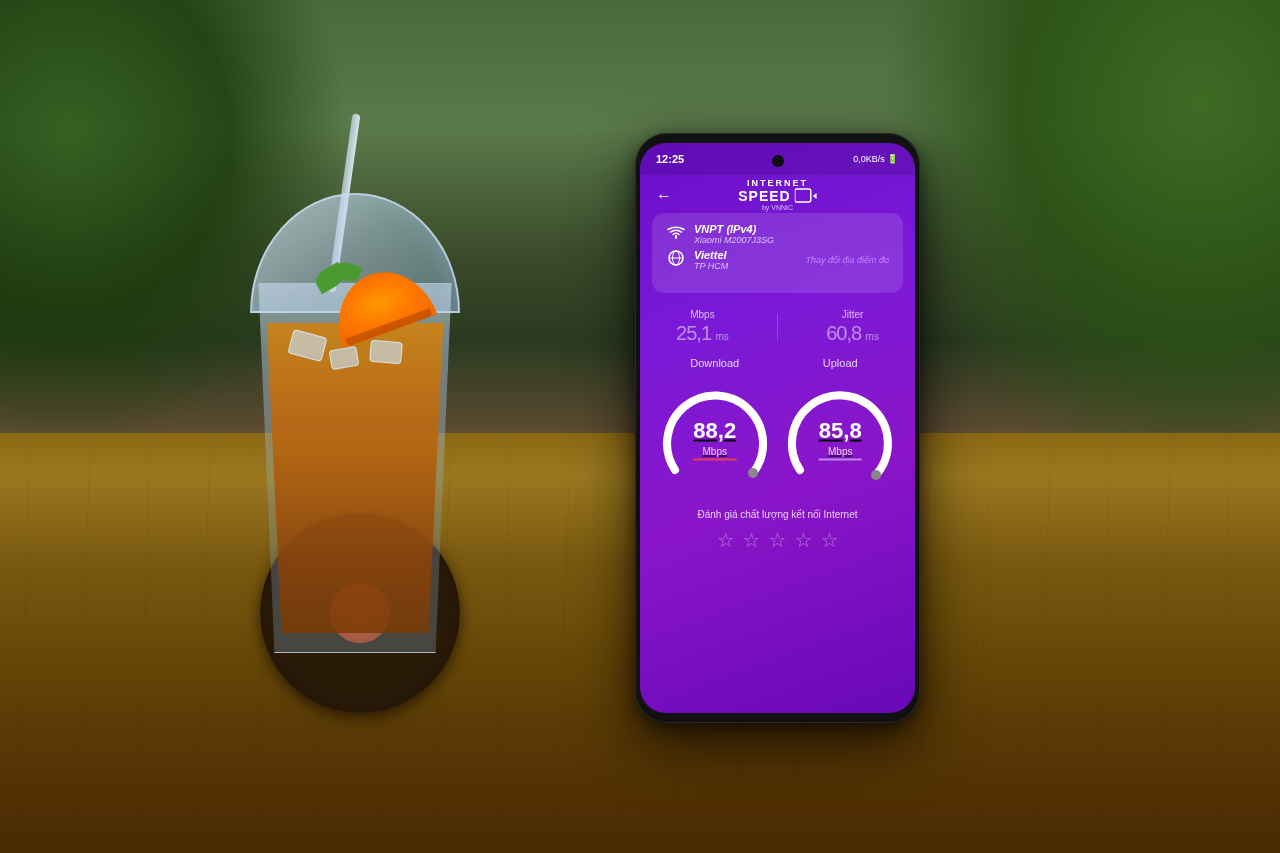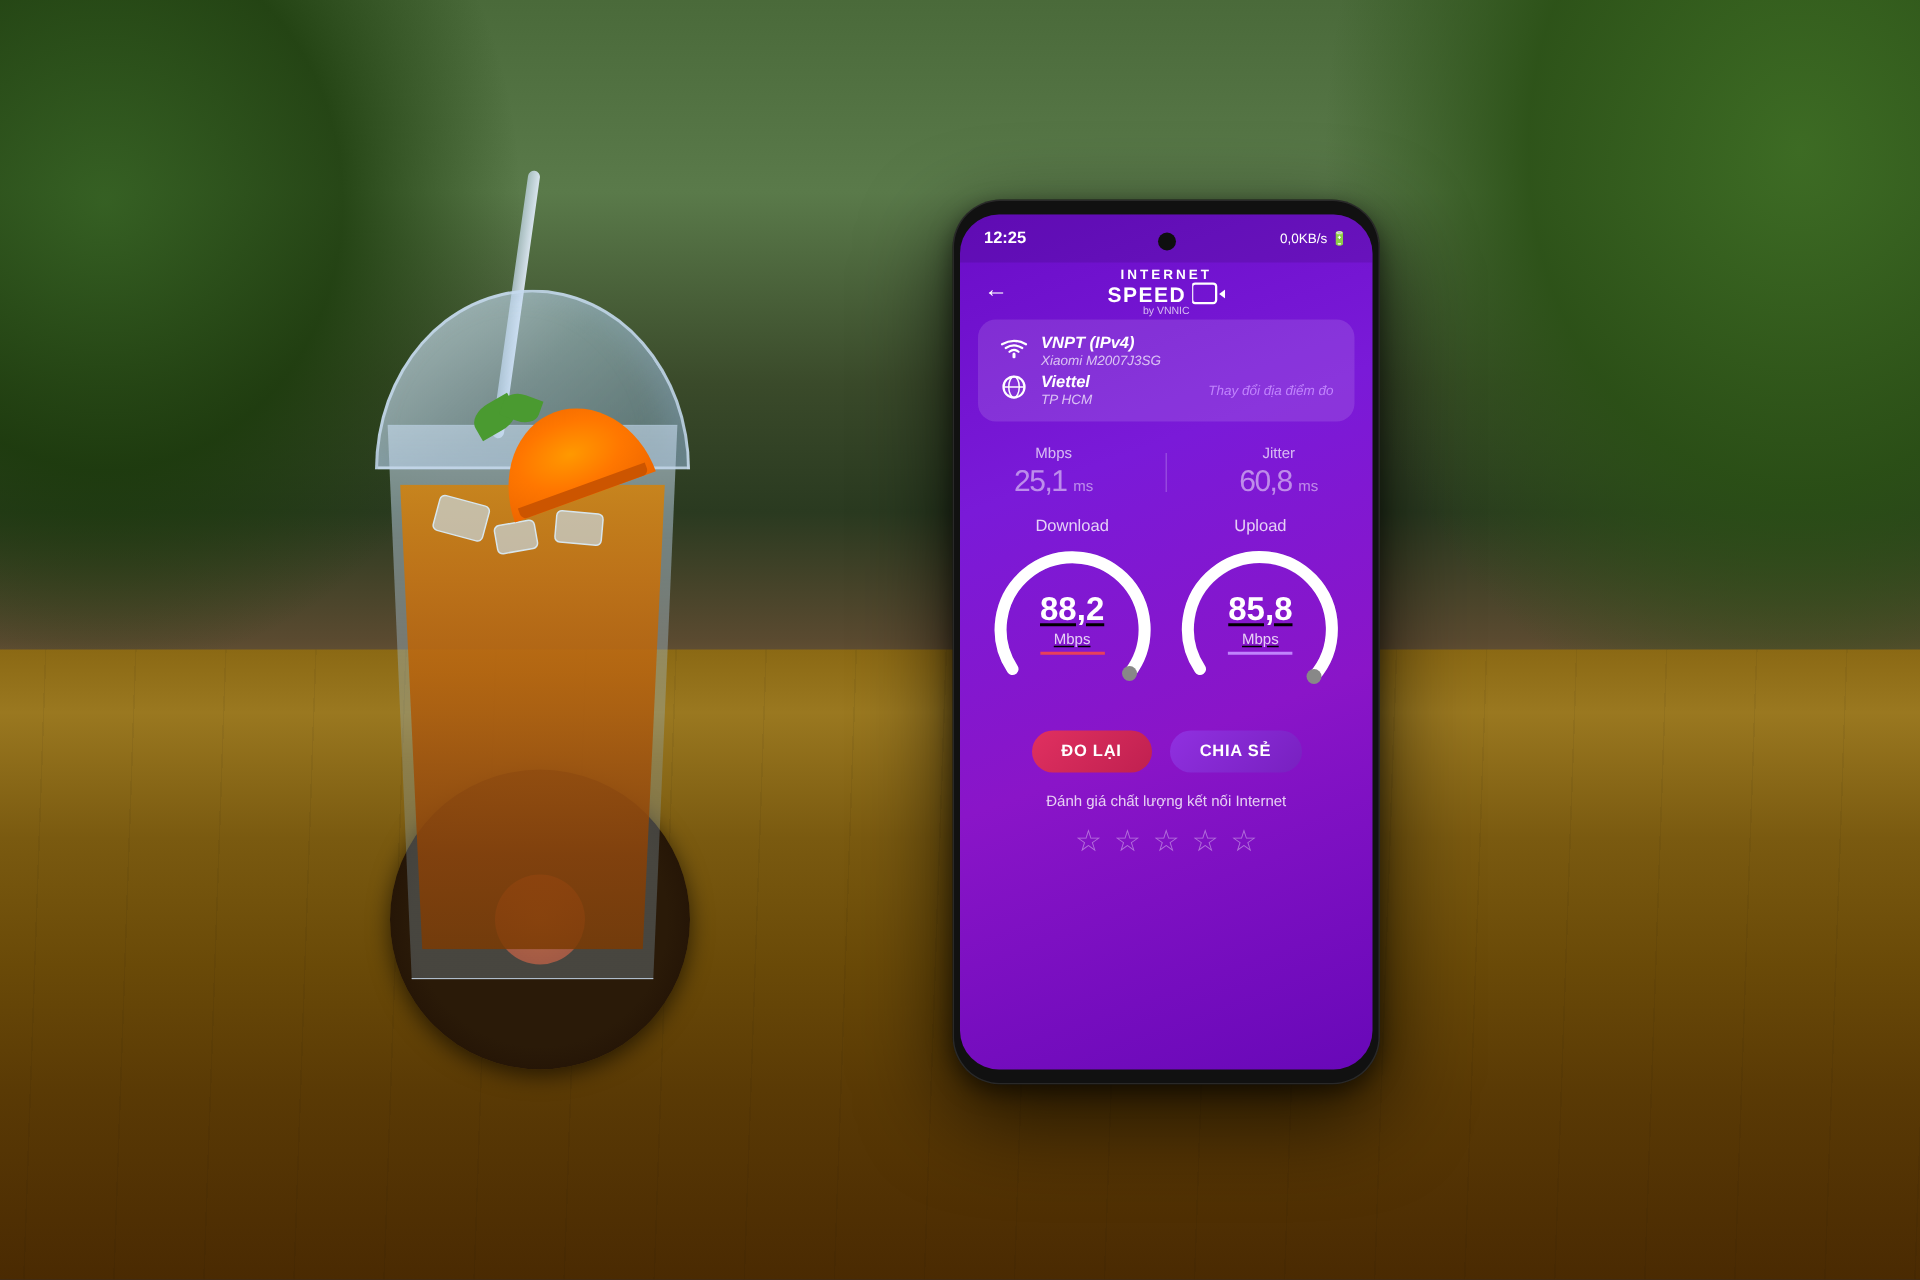--- a/index.html
+++ b/index.html
@@ -342,21 +342,21 @@
     }
 
     .network-row {
       display: flex;
       align-items: center;
       gap: 8px;
       margin-bottom: 4px;
     }
 
     .network-row:last-child {
-      margin-bottom: 0;
+      margin-bottom: 12px;
     }
 
     .network-icon {
       color: white;
       font-size: 16px;
       width: 20px;
       text-align: center;
     }
 
     .network-text {
@@ -422,21 +422,21 @@
     }
 
     .gauge-container {
       text-align: center;
       width: 110px;
     }
 
     .gauge-label {
       font-size: 11px;
       color: rgba(255,255,255,0.8);
-      margin-bottom: 4px;
+      margin-bottom: 16px;
     }
 
     .gauge-wrapper {
       position: relative;
       width: 110px;
       height: 110px;
       margin: 0 auto;
     }
 
     .gauge-svg {
@@ -679,24 +679,20 @@
               <div class="gauge-mbps">
                 <span>Mbps</span>
                 <div class="mbps-underline upload-underline"></div>
               </div>
             </div>
           </div>
         </div>
 
       </div>
 
-      <div class="buttons-row">
-        <button class="action-btn btn-retry">ĐO LẠI</button>
-        <button class="action-btn btn-share">CHIA SẺ</button>
-      </div>
 
       <div class="rating-section">
         <div class="rating-title">Đánh giá chất lượng kết nối Internet</div>
         <div class="stars-row">
           <span class="star">☆</span>
           <span class="star">☆</span>
           <span class="star">☆</span>
           <span class="star">☆</span>
           <span class="star">☆</span>
         </div>

